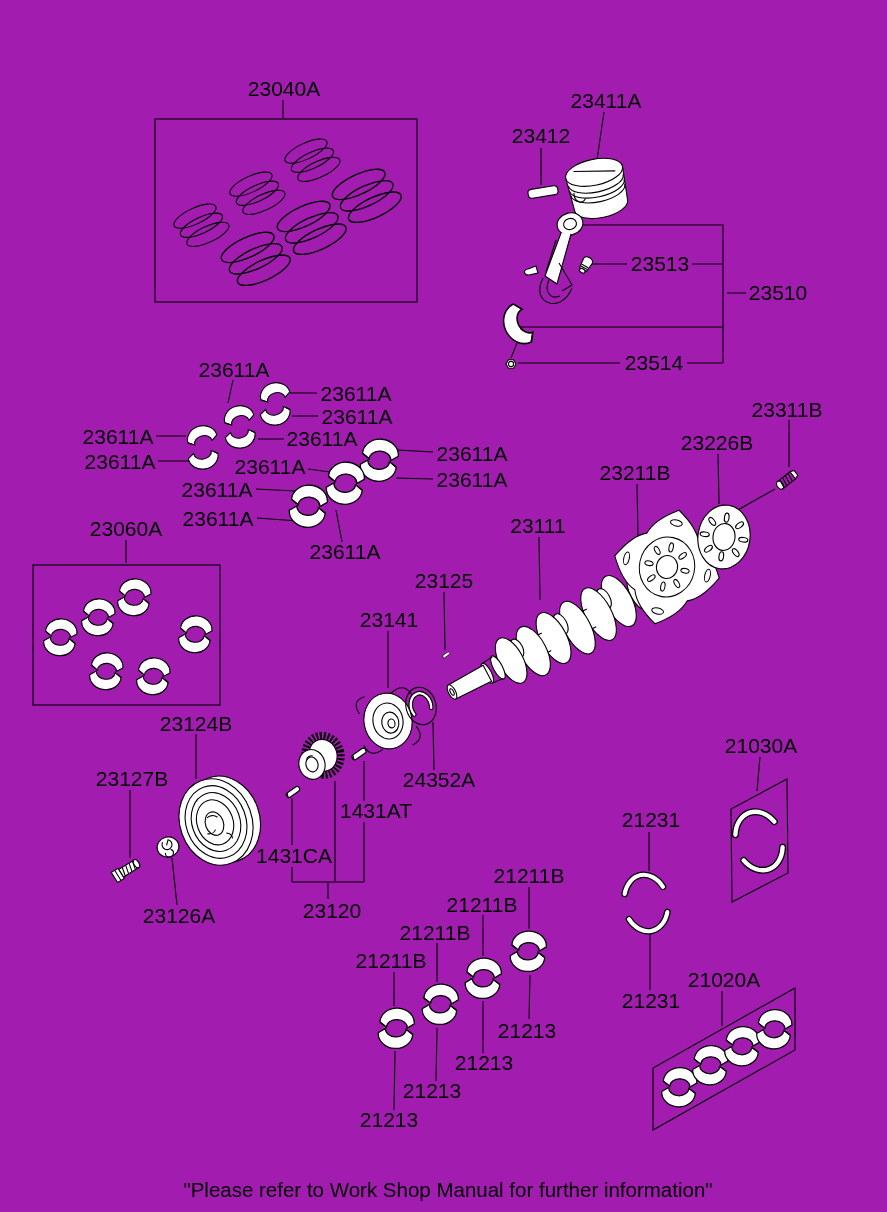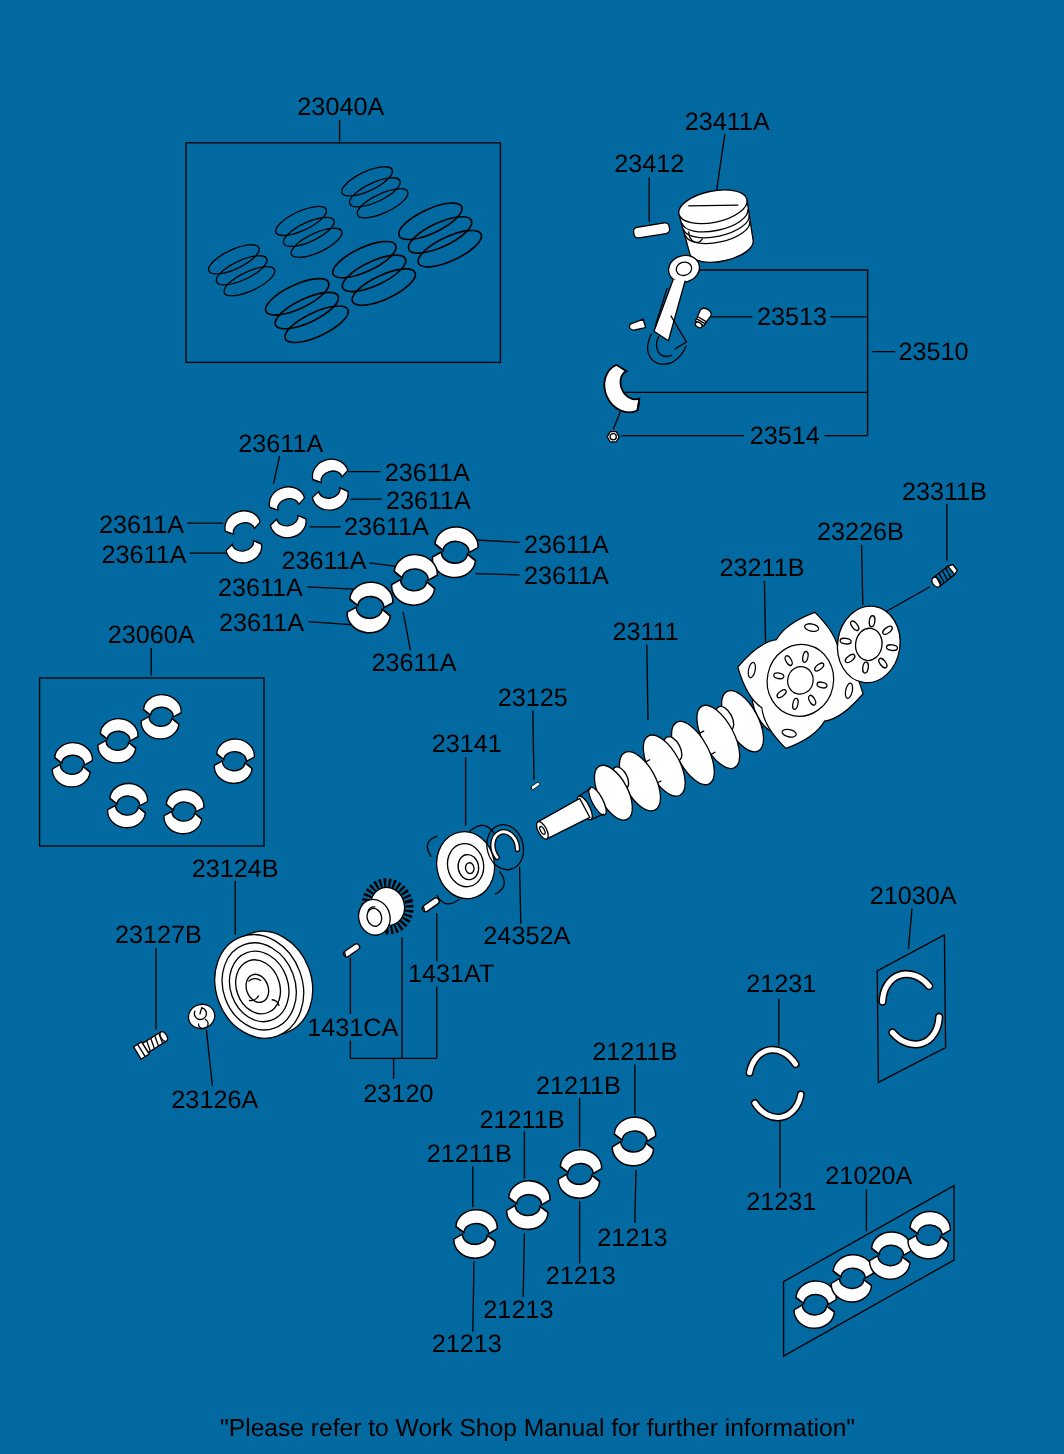--- a/index.html
+++ b/index.html
@@ -1,16 +1,16 @@
 <!DOCTYPE html>
 <html><head>
 <meta charset="utf-8">
 <style>
   html,body{margin:0;padding:0;background:#fff;}
-  .stage{position:relative;width:887px;height:1212px;background:#0369a1;overflow:hidden;}
+  .stage{position:relative;width:887px;height:1212px;background:#a21caf;overflow:hidden;}
   svg{position:absolute;left:0;top:0;}
   text{font-family:"Liberation Sans","DejaVu Sans",sans-serif;font-size:21px;fill:#000;}
   .ftr{font-size:20.5px;}
   .ln{stroke:#000;stroke-width:1.1;fill:none;}
   .shape{stroke:#000;stroke-width:1.1;fill:#fff;}
   .open{stroke:#000;stroke-width:1.1;fill:none;}
 </style>
 </head>
 <body>
 

